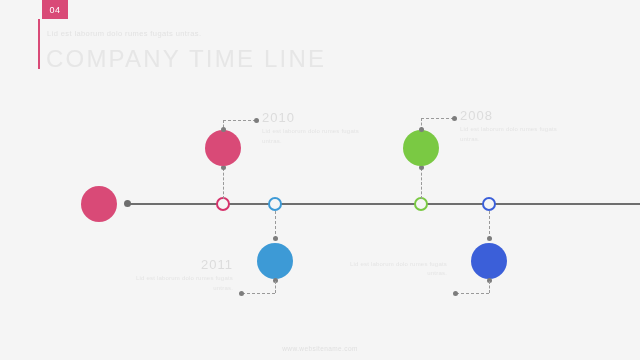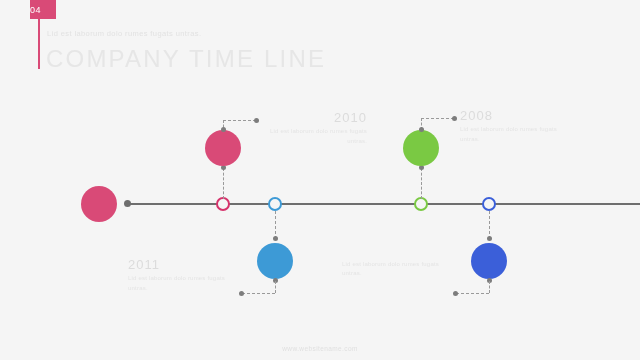--- a/index.html
+++ b/index.html
@@ -6,23 +6,23 @@
   body{
     width:640px;height:360px;overflow:hidden;
     background:#f4f4f4;
     font-family:"Liberation Sans", sans-serif;
     position:relative;
   }
   .slide{position:absolute;inset:0;background:#f5f5f5;}
 
   
   .tag{
-    position:absolute;left:30px;top:0;width:26px;height:19px;
+    position:absolute;left:42px;top:0;width:26px;height:19px;
     background:#d94a77;color:#ffffff;font-size:9px;
-    display:flex;align-items:center;justify-content:flex-start;
+    display:flex;align-items:center;justify-content:center;
     letter-spacing:.5px;
   }
   .tag-tail{
     position:absolute;left:38px;top:19px;width:2px;height:50px;
     background:#d94a77;
   }
   .subtitle{
     position:absolute;left:47px;top:29px;
     font-size:7.5px;color:#e2e2e2;letter-spacing:.4px;white-space:nowrap;
   }
@@ -71,21 +71,21 @@
   
   .block{position:absolute;width:105px;}
   .block .year{
     font-size:13px;color:#dcdcdc;letter-spacing:1px;line-height:1.1;
     font-weight:300;
   }
   .block .body{
     font-size:6px;color:#e4e4e4;line-height:1.55;margin-top:2px;
     letter-spacing:.2px;
   }
-  .block.right{text-align:left;}
+  .block.right{text-align:right;}
 
   .footer{
     position:absolute;left:0;right:0;top:345px;text-align:center;
     font-size:6.5px;color:#e0e0e0;letter-spacing:.4px;
   }
 </style>
 </head>
 <body>
 
 <div class="slide">
@@ -104,21 +104,21 @@
   <div class="bigcircle"></div>
 
   <div class="ring" style="left:216px;border-color:#d6336c;"></div>
   <div class="vline" style="left:223px;top:168px;height:31px;"></div>
   <div class="cdot" style="left:220.5px;top:165px;"></div>
   <div class="node" style="left:205px;top:130px;background:#d94a77;"></div>
   <div class="vline" style="left:223px;top:120px;height:12px;"></div>
   <div class="cdot" style="left:220.5px;top:127px;"></div>
   <div class="hline" style="left:223px;top:120px;width:33px;"></div>
   <div class="cdot" style="left:254px;top:117.5px;"></div>
-  <div class="block" style="left:262px;top:111px;text-align:right;">
+  <div class="block" style="left:262px;top:111px;">
     <div class="year">2010</div>
     <div class="body">Lid est laborum dolo rumes fugats untras.</div>
   </div>
 
   <div class="ring" style="left:268px;border-color:#3d9ad6;"></div>
   <div class="vline" style="left:275px;top:211px;height:28px;"></div>
   <div class="cdot" style="left:272.5px;top:236px;"></div>
   <div class="node" style="left:257px;top:243px;background:#3d9ad6;"></div>
   <div class="cdot" style="left:272.5px;top:278px;"></div>
   <div class="vline" style="left:275px;top:281px;height:12px;"></div>

